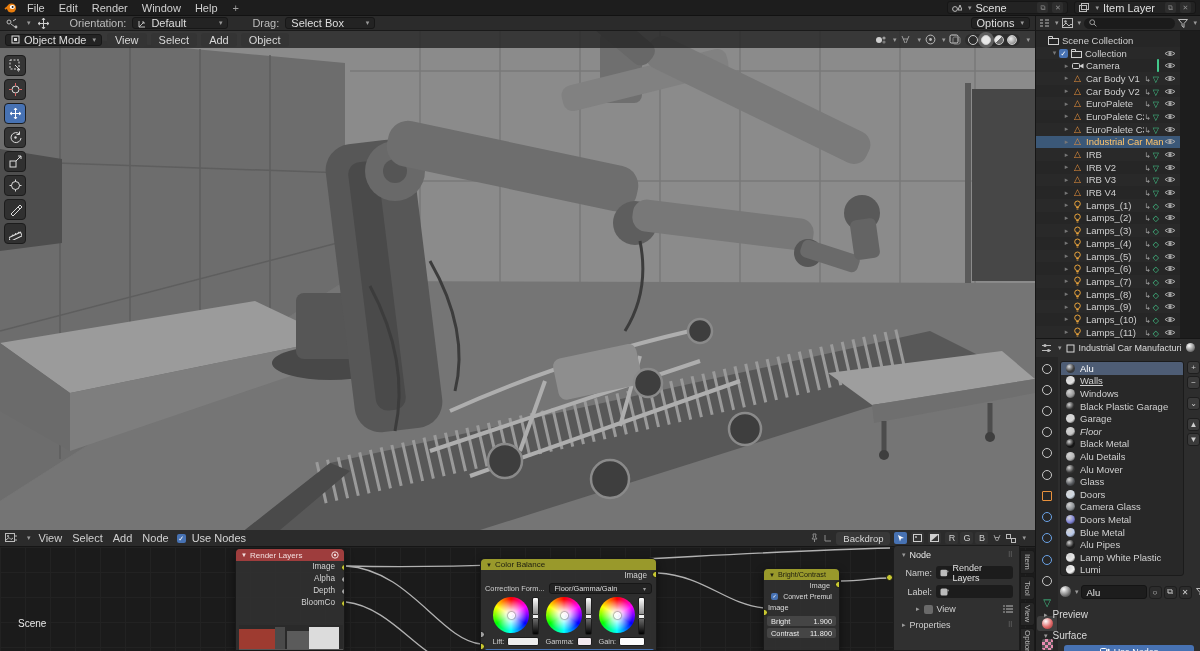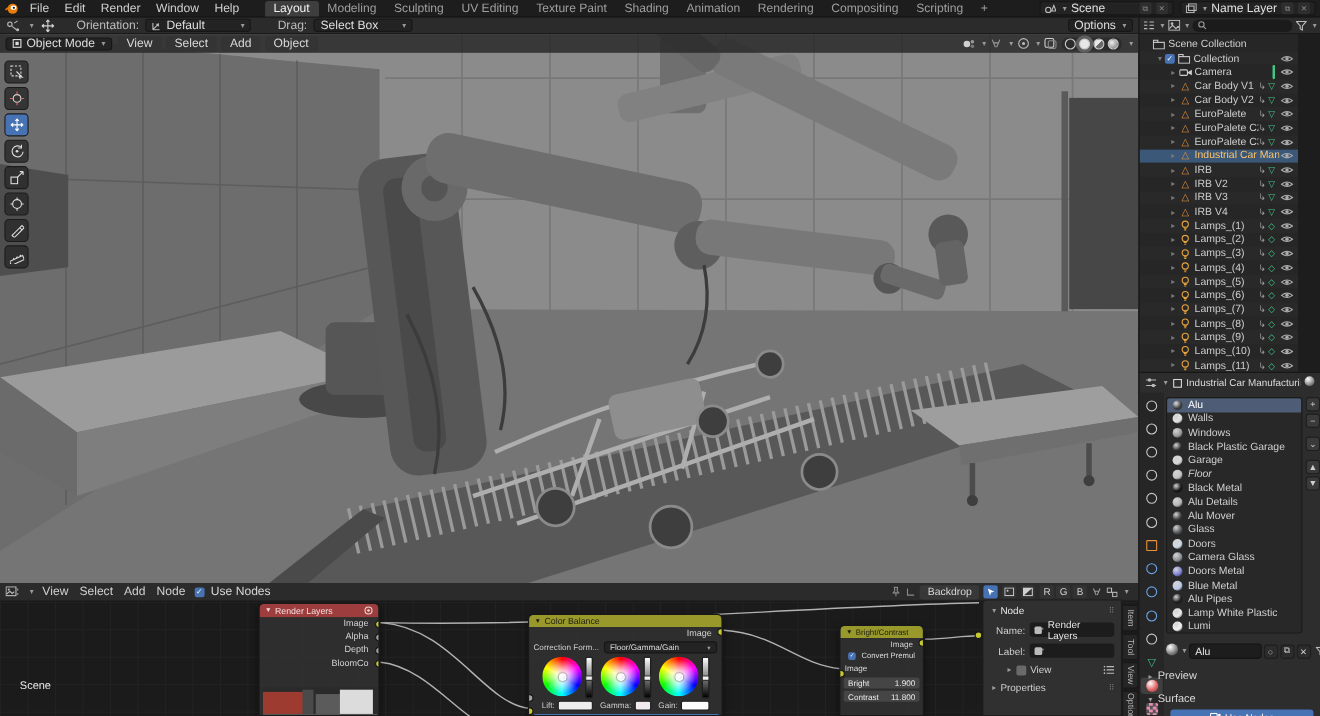--- a/index.html
+++ b/index.html
@@ -120,32 +120,20 @@
           <path d="M1 7 L5 4" stroke="#e87d0d" stroke-width="1.6"></path>
         </svg>
     </span>
     <div id="topbar-menus" class="flex">
         <div class="menu">File</div>
         <div class="menu">Edit</div>
         <div class="menu">Render</div>
         <div class="menu">Window</div>
         <div class="menu">Help</div>
       </div>
-    <div class="ws-tabs" id="ws-tabs">
-        <div class="ws-tab active">Layout</div>
-        <div class="ws-tab">Modeling</div>
-        <div class="ws-tab">Sculpting</div>
-        <div class="ws-tab">UV Editing</div>
-        <div class="ws-tab">Texture Paint</div>
-        <div class="ws-tab">Shading</div>
-        <div class="ws-tab">Animation</div>
-        <div class="ws-tab">Rendering</div>
-        <div class="ws-tab">Compositing</div>
-        <div class="ws-tab">Scripting</div>
-      </div>
     <span class="ws-add">+</span>
     <div id="topbar-right">
       <div class="id-widget">
         <span>
             <svg class="icon" width="10" height="9" viewBox="0 0 10 9">
               <circle cx="3" cy="6" r="2.4" fill="none" stroke="#bbb"></circle>
               <path d="M6 7 L8 2 L10 7 Z" fill="none" stroke="#bbb"></path>
             </svg>
           </span>
         <span class="chev">▾</span>
@@ -154,21 +142,21 @@
         <span class="mini-btn">✕</span>
       </div>
       <div class="id-widget">
         <span>
             <svg class="icon" width="10" height="9" viewBox="0 0 10 9">
               <rect x="0.5" y="2.5" width="7" height="6" fill="none" stroke="#bbb"></rect>
               <rect x="2.5" y="0.5" width="7" height="6" fill="none" stroke="#bbb"></rect>
             </svg>
           </span>
         <span class="chev">▾</span>
-        <span class="val">Name Layer</span>
+        <span class="val">Item Layer</span>
         <span class="mini-btn">⧉</span>
         <span class="mini-btn">✕</span>
       </div>
     </div>
   </div>
 
   <div id="toolrow" class="abs">
     <span>
         <svg class="icon" width="14" height="11" viewBox="0 0 14 11">
           <circle cx="4" cy="4" r="2" fill="none" stroke="#bbb"></circle>
@@ -946,21 +934,21 @@
           <span style="width: 11px; height: 11px; display: inline-block; background: repeating-conic-gradient(rgb(232, 139, 176) 0deg, rgb(232, 139, 176) 25%, rgb(85, 85, 85) 0deg, rgb(85, 85, 85) 50%) 0% 0% / 6px 6px; border-radius: 2px;"></span>
         </div>
       </div>
     <div id="slot-list">
         <div class="slot-row selected">
           <span class="sphere" style="background: radial-gradient(circle at 35% 30%, rgba(255, 255, 255, 0.8), rgb(60, 60, 60) 55%, rgba(0, 0, 0, 0.45));"></span>
           <span style="white-space: nowrap; overflow: hidden;">Alu</span>
         </div>
         <div class="slot-row">
           <span class="sphere" style="background: radial-gradient(circle at 35% 30%, rgba(255, 255, 255, 0.8), rgb(226, 226, 226) 55%, rgba(0, 0, 0, 0.45));"></span>
-          <span style="white-space: nowrap; overflow: hidden;">Walls</span>
+          <span style="white-space: nowrap; overflow: hidden; text-decoration: underline;">Walls</span>
         </div>
         <div class="slot-row">
           <span class="sphere" style="background: radial-gradient(circle at 35% 30%, rgba(255, 255, 255, 0.8), rgb(154, 154, 154) 55%, rgba(0, 0, 0, 0.45));"></span>
           <span style="white-space: nowrap; overflow: hidden;">Windows</span>
         </div>
         <div class="slot-row">
           <span class="sphere" style="background: radial-gradient(circle at 35% 30%, rgba(255, 255, 255, 0.8), rgb(46, 46, 46) 55%, rgba(0, 0, 0, 0.45));"></span>
           <span style="white-space: nowrap; overflow: hidden;">Black Plastic Garage</span>
         </div>
         <div class="slot-row">

